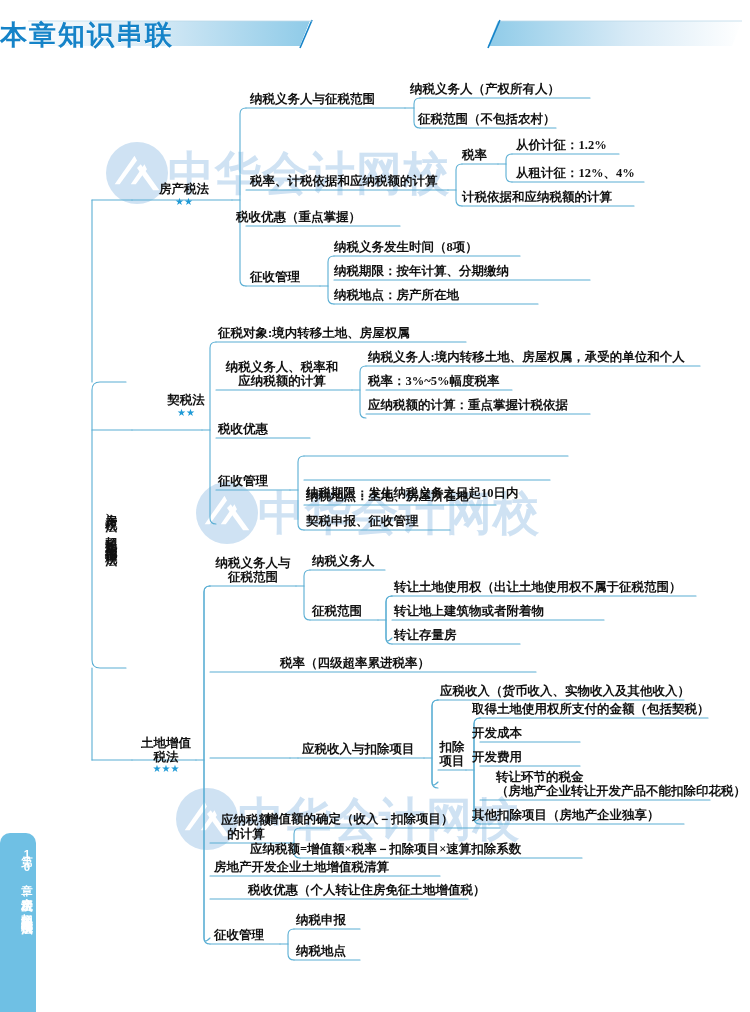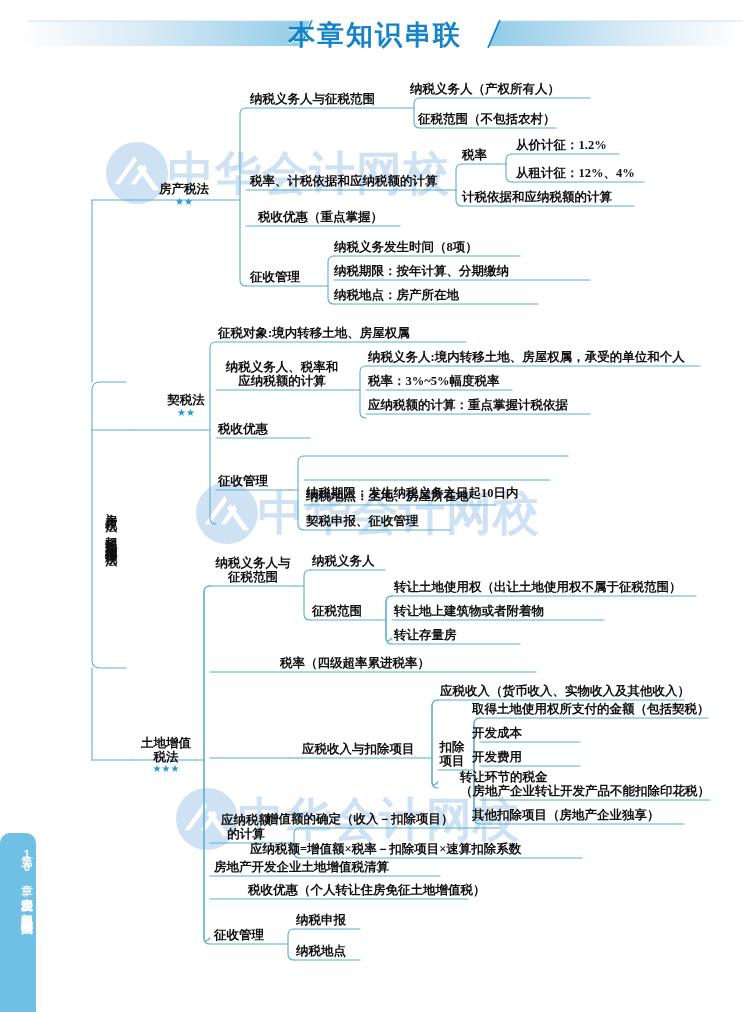--- a/index.html
+++ b/index.html
@@ -24,21 +24,21 @@
     line-height:1.05;letter-spacing:1px;
   }
   #sidebar-tab .vtext{
     color:#ffffff;font-size:11.5px;font-weight:bold;
     font-family:"Liberation Sans","DejaVu Sans",sans-serif;
   }
   
   #header{position:absolute;left:0;top:8px;width:750px;height:46px;}
   #header svg{display:block;}
   #header-title{
-    position:absolute;left:0;top:9px;width:750px;text-align:center;
+    position:absolute;left:0;top:9px;width:750px;
     font-family:"Liberation Sans","DejaVu Sans",sans-serif;
     font-weight:bold;font-size:27px;letter-spacing:2px;
     color:#1583c8;
     text-shadow:0 1px 0 #ffffff;
   }
   
   .wm{position:absolute;pointer-events:none;opacity:1;}
   .wm-inner{display:flex;align-items:center;gap:0;}
   .wm-logo{width:62px;height:62px;flex:0 0 auto;}
   .wm-txt{
@@ -266,21 +266,21 @@
 <div class="node" style="left:250px;top:92px;">纳税义务人与征税范围</div>
 <div class="node" style="left:410px;top:82px;">纳税义务人（产权所有人）</div>
 <div class="node" style="left:418px;top:112px;">征税范围（不包括农村）</div>
 
 <div class="node" style="left:250px;top:174px;">税率、计税依据和应纳税额的计算</div>
 <div class="node" style="left:462px;top:148px;">税率</div>
 <div class="node" style="left:516px;top:138px;">从价计征：1.2%</div>
 <div class="node" style="left:516px;top:166px;">从租计征：12%、4%</div>
 <div class="node" style="left:462px;top:190px;">计税依据和应纳税额的计算</div>
 
-<div class="node" style="left:258px;top:210px;">税收优惠（重点掌握）</div>
+<div class="node" style="left:236px;top:210px;">税收优惠（重点掌握）</div>
 
 <div class="node" style="left:250px;top:270px;">征收管理</div>
 <div class="node" style="left:334px;top:240px;">纳税义务发生时间（8项）</div>
 <div class="node" style="left:334px;top:264px;">纳税期限：按年计算、分期缴纳</div>
 <div class="node" style="left:334px;top:288px;">纳税地点：房产所在地</div>
 
 <div class="node center" style="left:152px;top:393px;width:68px;">
   <div>契税法</div>
   <div class="stars">★★</div>
 </div>
@@ -322,21 +322,21 @@
 
 <div class="node" style="left:302px;top:742px;">应税收入与扣除项目</div>
 <div class="node" style="left:440px;top:684px;">应税收入（货币收入、实物收入及其他收入）</div>
 <div class="node center two" style="left:436px;top:740px;width:32px;">
   <div>扣除</div>
   <div>项目</div>
 </div>
 <div class="node" style="left:472px;top:702px;">取得土地使用权所支付的金额（包括契税）</div>
 <div class="node" style="left:472px;top:726px;">开发成本</div>
 <div class="node" style="left:472px;top:750px;">开发费用</div>
-<div class="node two" style="left:460px;top:770px;">
+<div class="node two" style="left:496px;top:770px;">
   <div>转让环节的税金</div>
   <div>（房地产企业转让开发产品不能扣除印花税）</div>
 </div>
 <div class="node" style="left:472px;top:808px;">其他扣除项目（房地产企业独享）</div>
 
 <div class="node center two" style="left:206px;top:813px;width:80px;">
   <div>应纳税额</div>
   <div>的计算</div>
 </div>
 <div class="node" style="left:266px;top:812px;">增值额的确定（收入－扣除项目）</div>

